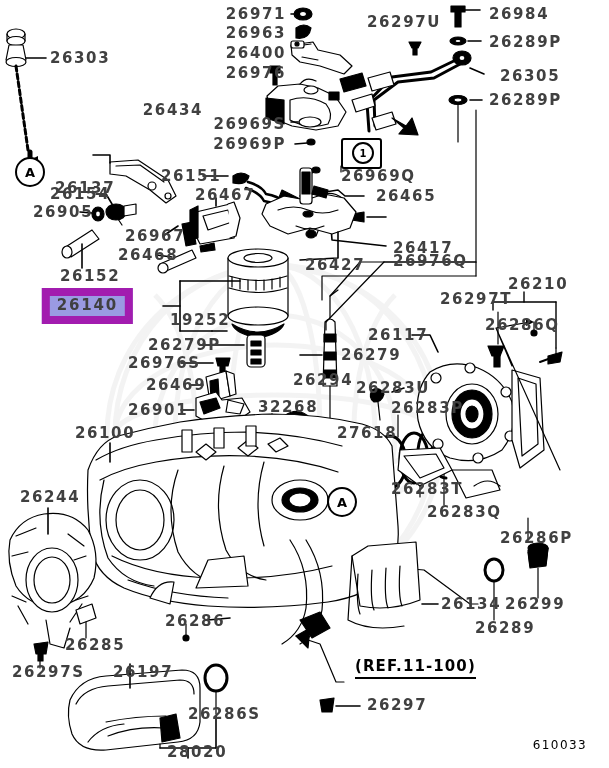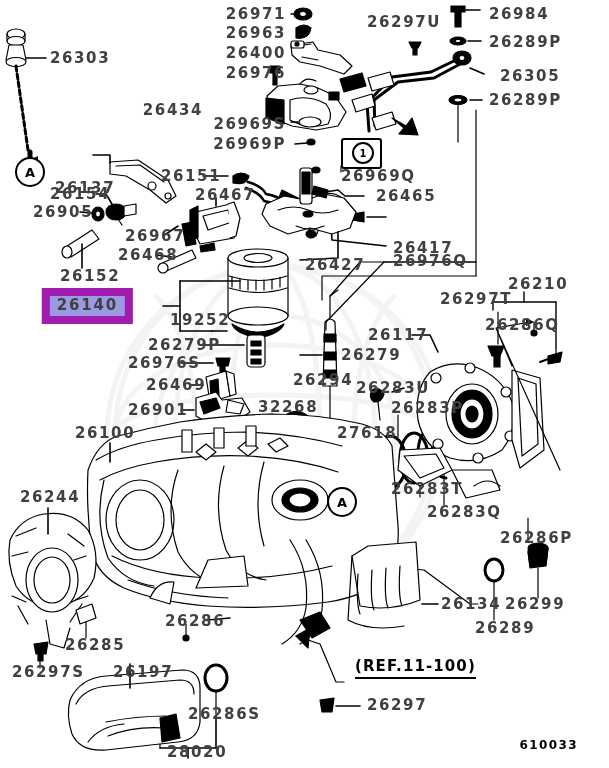--- a/index.html
+++ b/index.html
@@ -94,23 +94,23 @@
     border:2px solid #000;
     border-radius:50%;
     display:flex;align-items:center;justify-content:center;
     font-size:13px;font-weight:700;
     background:#fff;
     transform:translate(-50%,-50%);
   }
   
   #sheetid{
     position:absolute;
-    right:31px; bottom:16px;
+    right:22px; bottom:16px;
     font-size:12px;
-    font-weight:700;
+    font-weight:400;
     letter-spacing:1.4px;
   }
 </style>
 </head>
 <body>
 
 <div id="sheet">
 
   <svg id="watermark" viewBox="0 0 430 360" xmlns="http://www.w3.org/2000/svg">
     <g fill="none" stroke="#d8d8d8" stroke-width="5">

